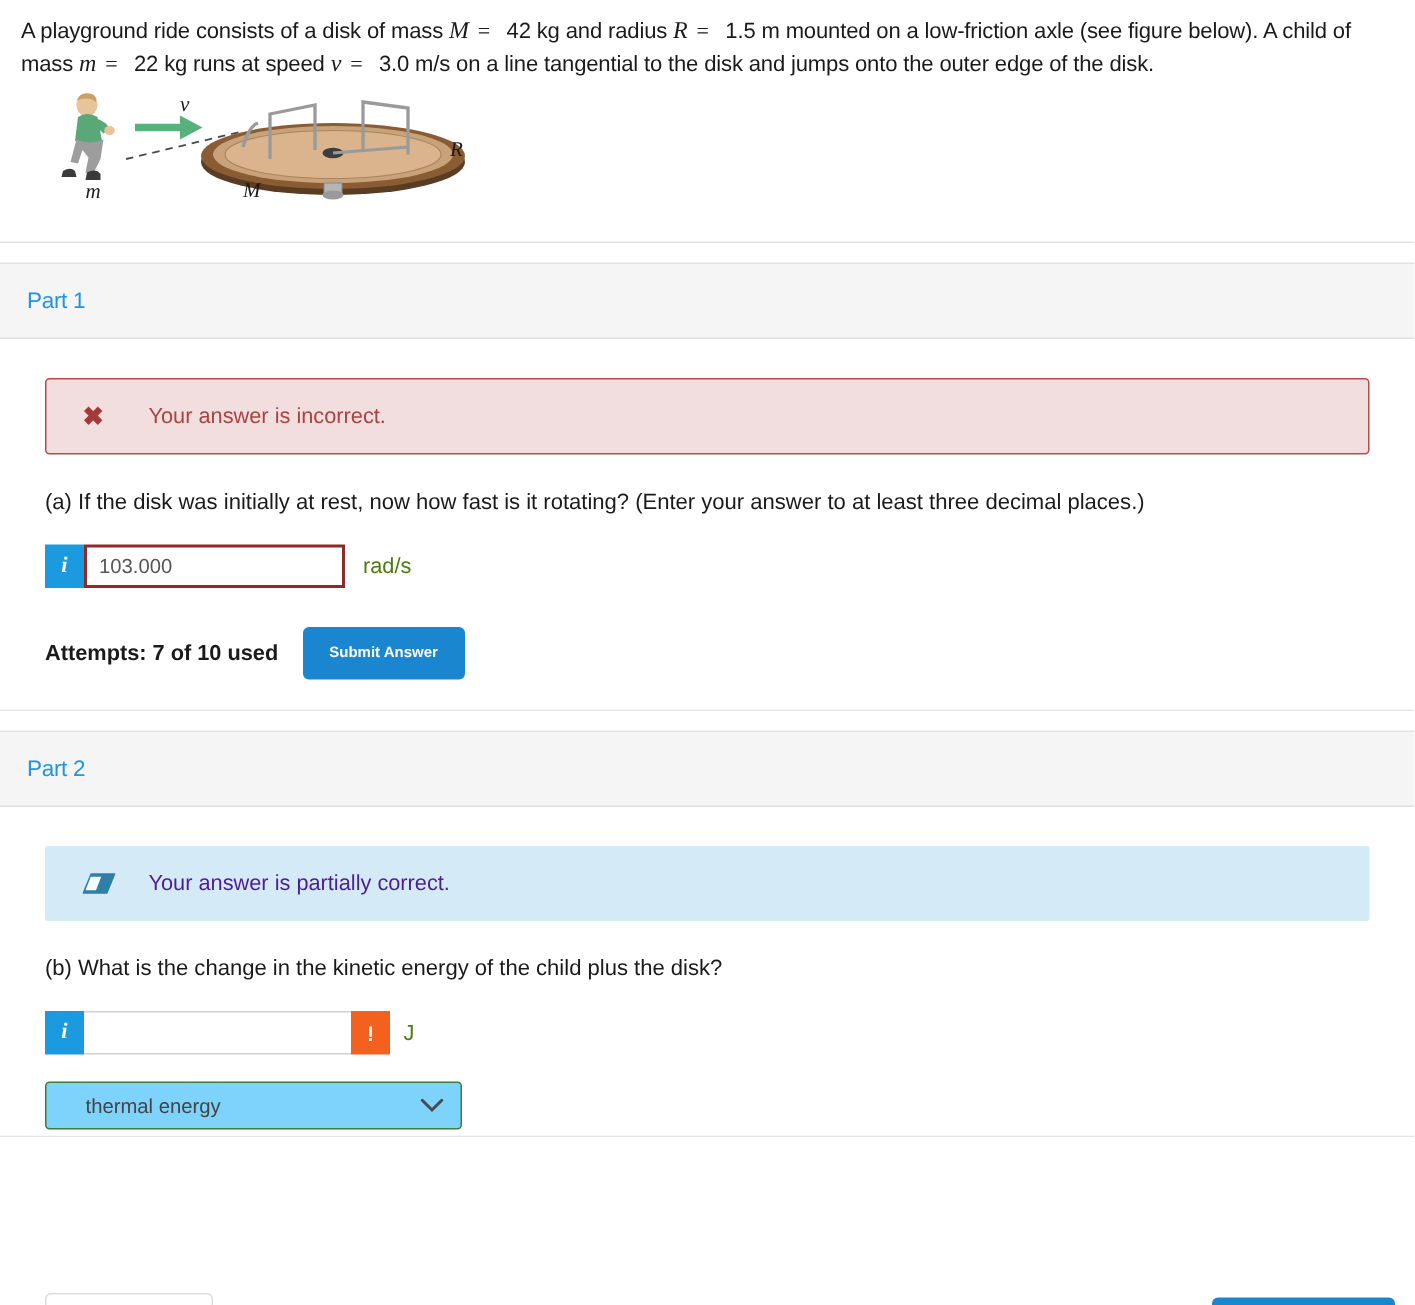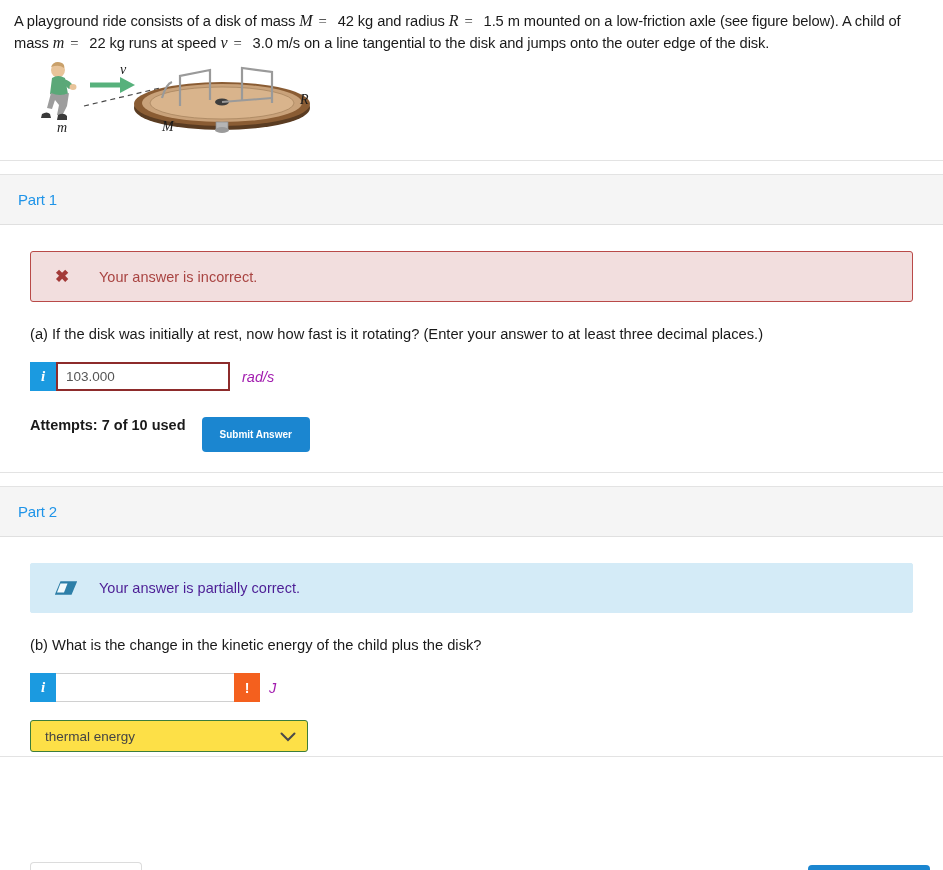--- a/index.html
+++ b/index.html
@@ -129,39 +129,39 @@
   }
   .warn-btn {
     width: 26px; height: 29px;
     background: #f4601e;
     color: #fff;
     font-weight: bold;
     font-size: 14px;
     display:flex; align-items:center; justify-content:center;
     border:none; cursor:pointer;
   }
-  .unit { margin-left: 12px; font-size: 14.5px; color: #a21caf; font-style: italic; }
+  .unit { margin-left: 12px; font-size: 14.5px; color: #4d7c0f; }
   .unit.tight { margin-left: 9px; }
 
   
   .btn-row {
     display:flex; align-items:center; justify-content:space-between;
     margin-top: 26px;
   }
   .btn-save {
     background: #fff;
     border: 1px solid #dcdcdc;
     border-radius: 4px;
     color: #7a7a7a;
     font-size: 13.5px;
     padding: 9px 16px;
     cursor: pointer;
     font-family: "Liberation Sans", sans-serif;
   }
-  .btn-right { display:flex; }
+  .btn-right { display:flex; align-items:center; }
   .attempts {
     font-size: 14.5px;
     font-weight: bold;
     color: #1a1a1a;
     margin-right: 16px;
   }
   .btn-submit {
     background: #1b86d0;
     color: #fff;
     border: none;
@@ -170,26 +170,26 @@
     font-weight: bold;
     padding: 12px 18px;
     cursor: pointer;
     font-family: "Liberation Sans", sans-serif;
   }
 
   
   .select-wrap { margin-top: 18px; position: relative; width: 278px; }
   .sel {
     width: 278px; height: 32px;
-    background: #fde047;
+    background: #7dd3fc;
     border: 1px solid #3c7d3c;
     border-radius: 3px;
     font-size: 13.5px;
     color: #444;
-    padding: 0 30px 0 14px;
+    padding: 0 30px 0 26px;
     appearance: none; -webkit-appearance: none;
     font-family: "Liberation Sans", sans-serif;
     cursor: pointer;
   }
   .sel-chevron {
     position: absolute; right: 12px; top: 9px;
     pointer-events:none;
   }
 
   

